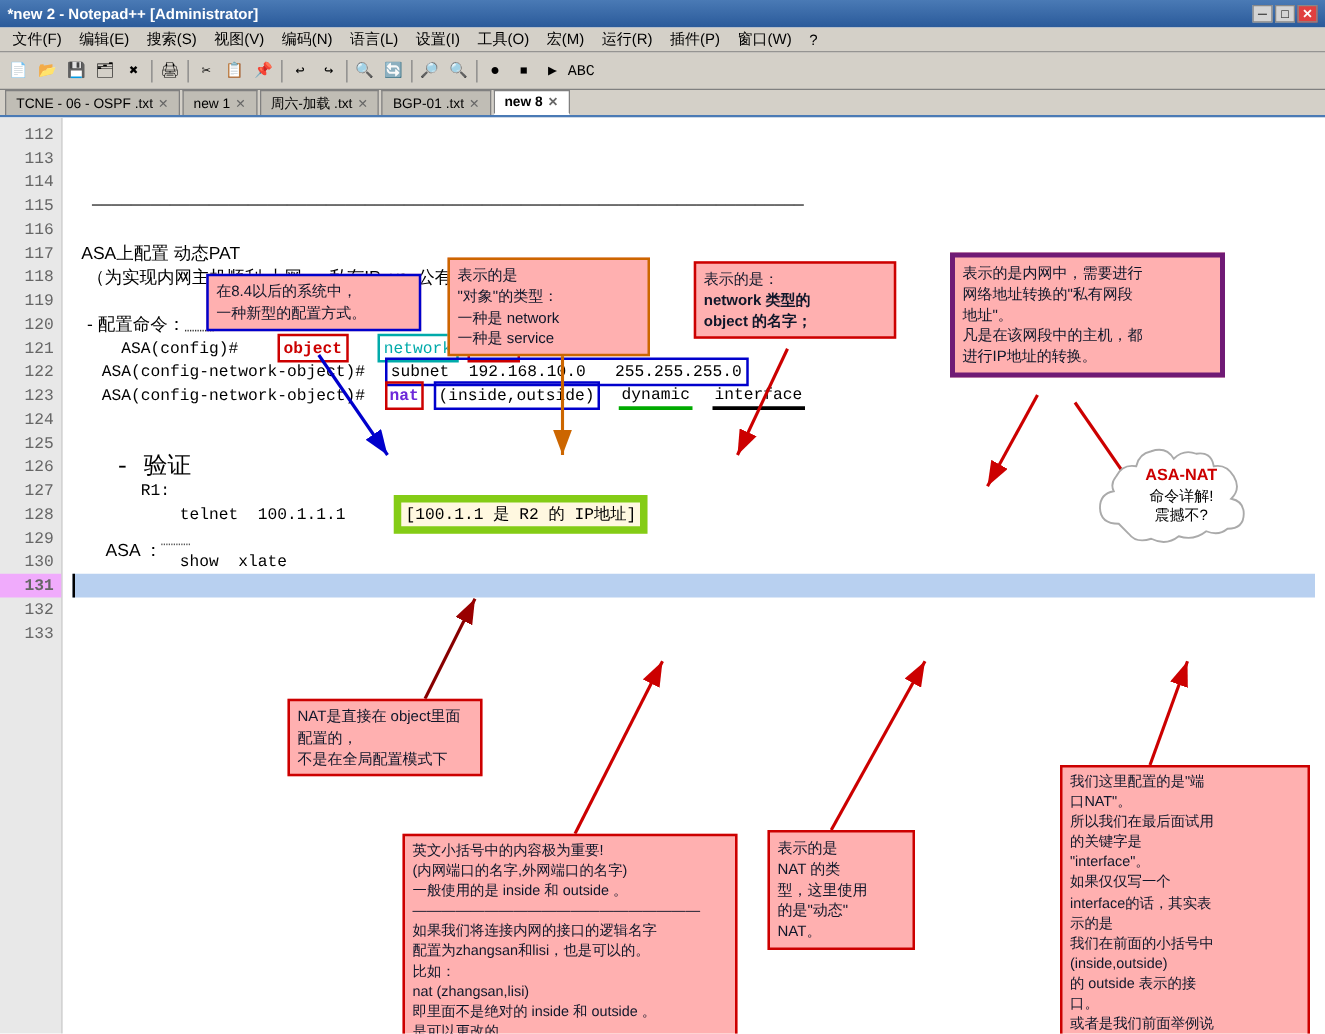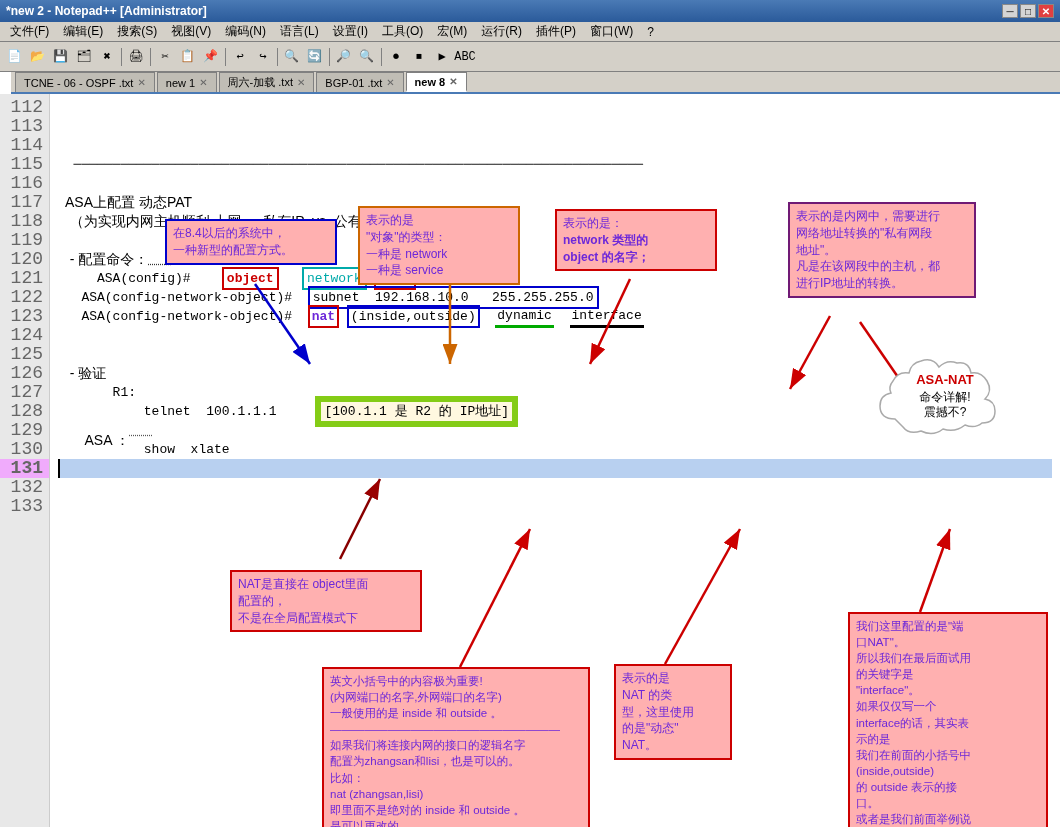--- a/index.html
+++ b/index.html
@@ -70,21 +70,20 @@
     #tabbar {
       background: #d4d0c8;
       border-bottom: 2px solid #4a7ab5;
       display: flex;
       align-items: flex-end;
       height: 22px;
       padding: 0 4px;
       gap: 2px;
       font-family: Arial, sans-serif;
       font-size: 11px;
-      margin-left: 11px;
     }
     .tab {
       padding: 2px 8px;
       background: #c0bdb5;
       border: 1px solid #808080;
       border-bottom: none;
       cursor: pointer;
       white-space: nowrap;
       height: 20px;
       display: flex; align-items: center; gap: 4px;
@@ -109,21 +108,21 @@
 
     
     #gutter {
       position: absolute;
       left: 0; top: 0;
       width: 50px;
       height: 100%;
       background: #e8e8e8;
       border-right: 1px solid #ccc;
       font-family: 'Courier New', monospace;
-      font-size: 18px;
+      font-size: 13px;
       color: #666;
       padding-top: 4px;
     }
     .line-num {
       height: 19px;
       line-height: 19px;
       text-align: right;
       padding-right: 6px;
     }
 
@@ -154,21 +153,21 @@
       background: #b8d0f0;
     }
 
     
     .annotation {
       position: absolute;
       background: #ffb0b0;
       border: 1px solid #cc0000;
       font-family: Arial, sans-serif;
       font-size: 12px;
-      color: #6d28d9;
+      color: #0f172a;
       padding: 4px 6px;
       line-height: 1.4;
       z-index: 10;
     }
 
     
     .code-box {
       display: inline-block;
       border: 2px solid;
       padding: 0 2px;
@@ -349,21 +348,21 @@
       <span style="border-bottom:3px solid #00aa00;padding:0 2px;">dynamic</span>
       <span>&nbsp;&nbsp;</span>
       <span style="border-bottom:3px solid #000000;padding:0 2px;">interface</span>
     </div>
 
     <div class="code-line">&nbsp;</div>
 
     <div class="code-line">&nbsp;</div>
 
     <div class="code-line">
-      <span style="font-family:Liberation Sans, sans-serif;font-size:14px;">   - 验证</span>
+      <span style="font-family:Liberation Mono, monospace;font-size:19px;">   - 验证</span>
     </div>
 
     <div class="code-line">
       <span>       R1:</span>
     </div>
 
     <div class="code-line">
       <span>           telnet  100.1.1.1&nbsp;&nbsp;&nbsp;&nbsp;&nbsp;</span>
       <span style="border:6px solid #84cc16;padding:0 3px;background:#fff8e0;">[100.1.1 是 R2 的 IP地址]</span>
     </div>
@@ -390,34 +389,34 @@
   </div>
 
   <div class="annotation" style="top:112px;left:358px;width:162px;border:2px solid #cc6600;background:#ffb0b0;">
     <span>表示的是<br>"对象"的类型：<br>一种是 network<br>一种是 service</span>
   </div>
 
   <div class="annotation" style="top:115px;left:555px;width:162px;border:2px solid #cc0000;background:#ffb0b0;">
     <span>表示的是：<br><b>network 类型的<br>object 的名字；</b></span>
   </div>
 
-  <div class="annotation" style="top:108px;left:788px;width:188px;border:2px solid #701a75;background:#ffb0b0;">
+  <div class="annotation" style="top:108px;left:760px;width:220px;border:4px solid #701a75;background:#ffb0b0;">
     <span>表示的是内网中，需要进行<br>网络地址转换的"私有网段<br>地址"。<br>凡是在该网段中的主机，都<br>进行IP地址的转换。</span>
   </div>
 
   <div class="cloud" style="top:255px;left:875px;width:140px;height:90px;">
     <svg width="140" height="90" viewBox="0 0 140 90">
       <path d="M20,70 Q5,70 5,57 Q5,46 16,44 Q13,38 18,32 Q23,22 34,24 Q36,14 46,12 Q58,8 64,18 Q72,10 82,14 Q94,12 96,24 Q106,22 112,32 Q118,42 110,50 Q120,52 120,62 Q120,74 107,74 Q100,80 90,76 Q80,84 68,80 Q58,88 46,82 Q34,86 28,78 Z" fill="white" stroke="#aaaaaa" stroke-width="1.5"></path>
       <text x="70" y="35" text-anchor="middle" font-family="Arial" font-size="13" font-weight="bold" fill="#cc0000">ASA-NAT</text>
       <text x="70" y="52" text-anchor="middle" font-family="Arial" font-size="12" fill="#000">命令详解!</text>
       <text x="70" y="67" text-anchor="middle" font-family="Arial" font-size="12" fill="#000">震撼不?</text>
     </svg>
   </div>
 
-  <div class="annotation" style="top:476px;left:230px;width:192px;border:2px solid #cc0000;background:#ffb0b0;">
+  <div class="annotation" style="top:465px;left:230px;width:156px;border:2px solid #cc0000;background:#ffb0b0;">
     <span>NAT是直接在 object里面<br>配置的，<br>不是在全局配置模式下</span>
   </div>
 
   <div class="annotation" style="top:573px;left:322px;width:268px;border:2px solid #cc0000;background:#ffb0b0;font-size:11.5px;">
     <span>英文小括号中的内容极为重要!<br>(内网端口的名字,外网端口的名字)<br>一般使用的是 inside 和 outside 。<br>————————————————————<br>如果我们将连接内网的接口的逻辑名字<br>配置为zhangsan和lisi，也是可以的。<br>比如：<br>nat (zhangsan,lisi)<br>即里面不是绝对的 inside 和 outside 。<br>是可以更改的。</span>
   </div>
 
   <div class="annotation" style="top:570px;left:614px;width:118px;border:2px solid #cc0000;background:#ffb0b0;">
     <span>表示的是<br>NAT 的类<br>型，这里使用<br>的是"动态"<br>NAT。</span>
   </div>

